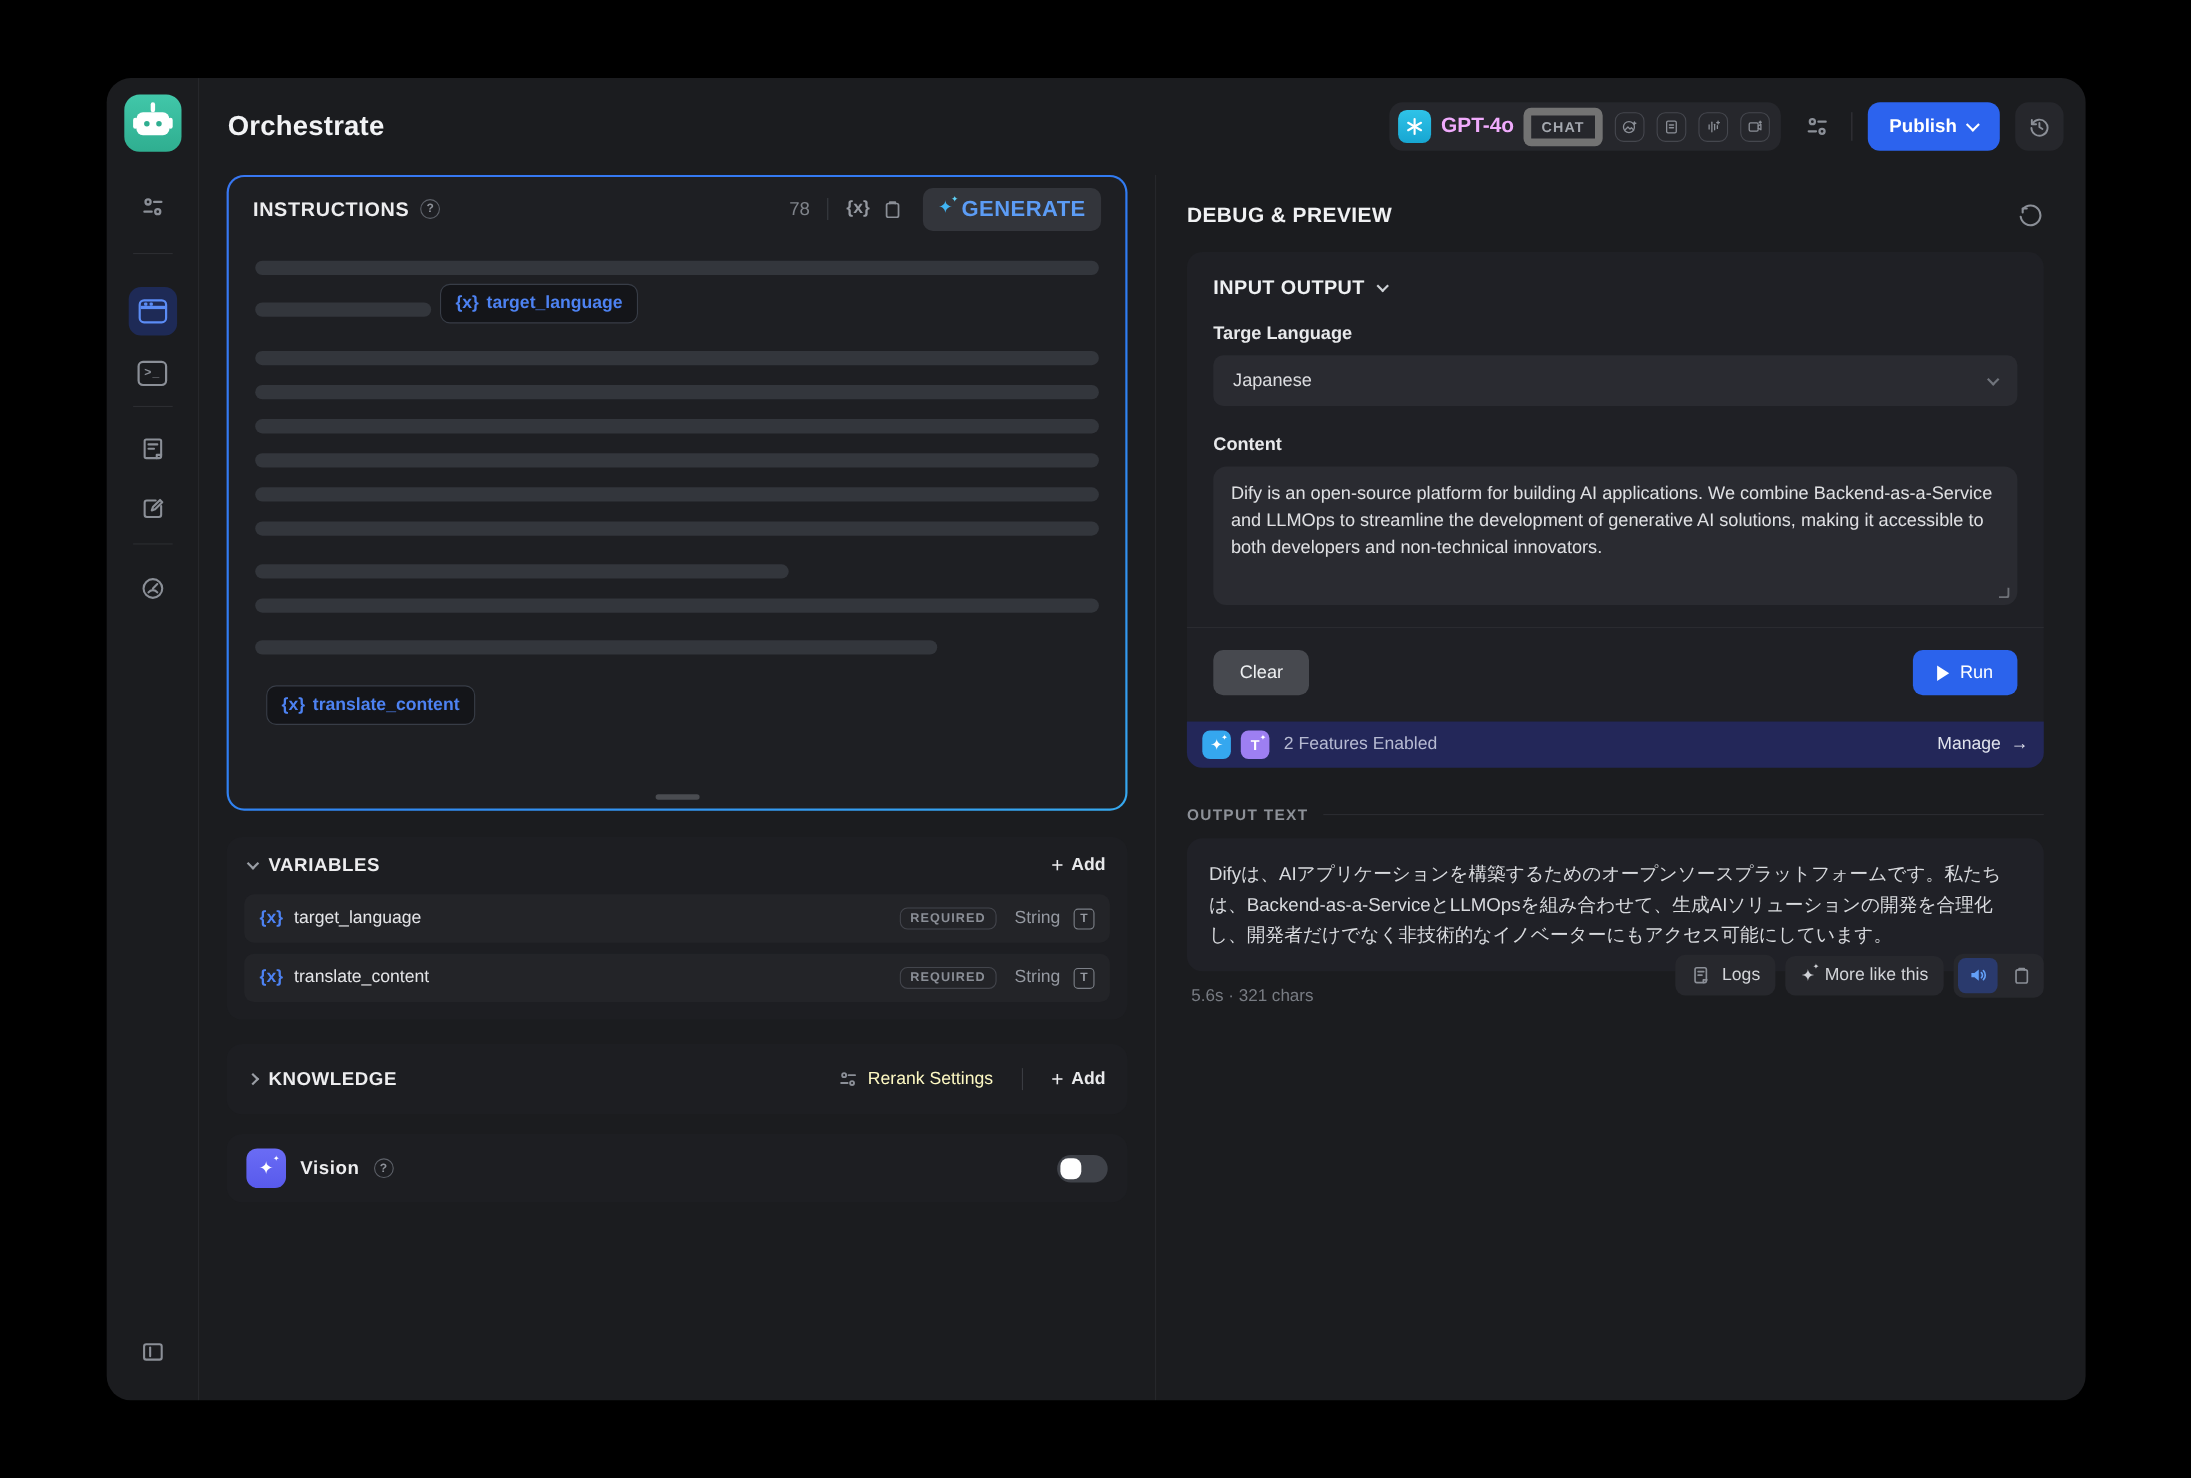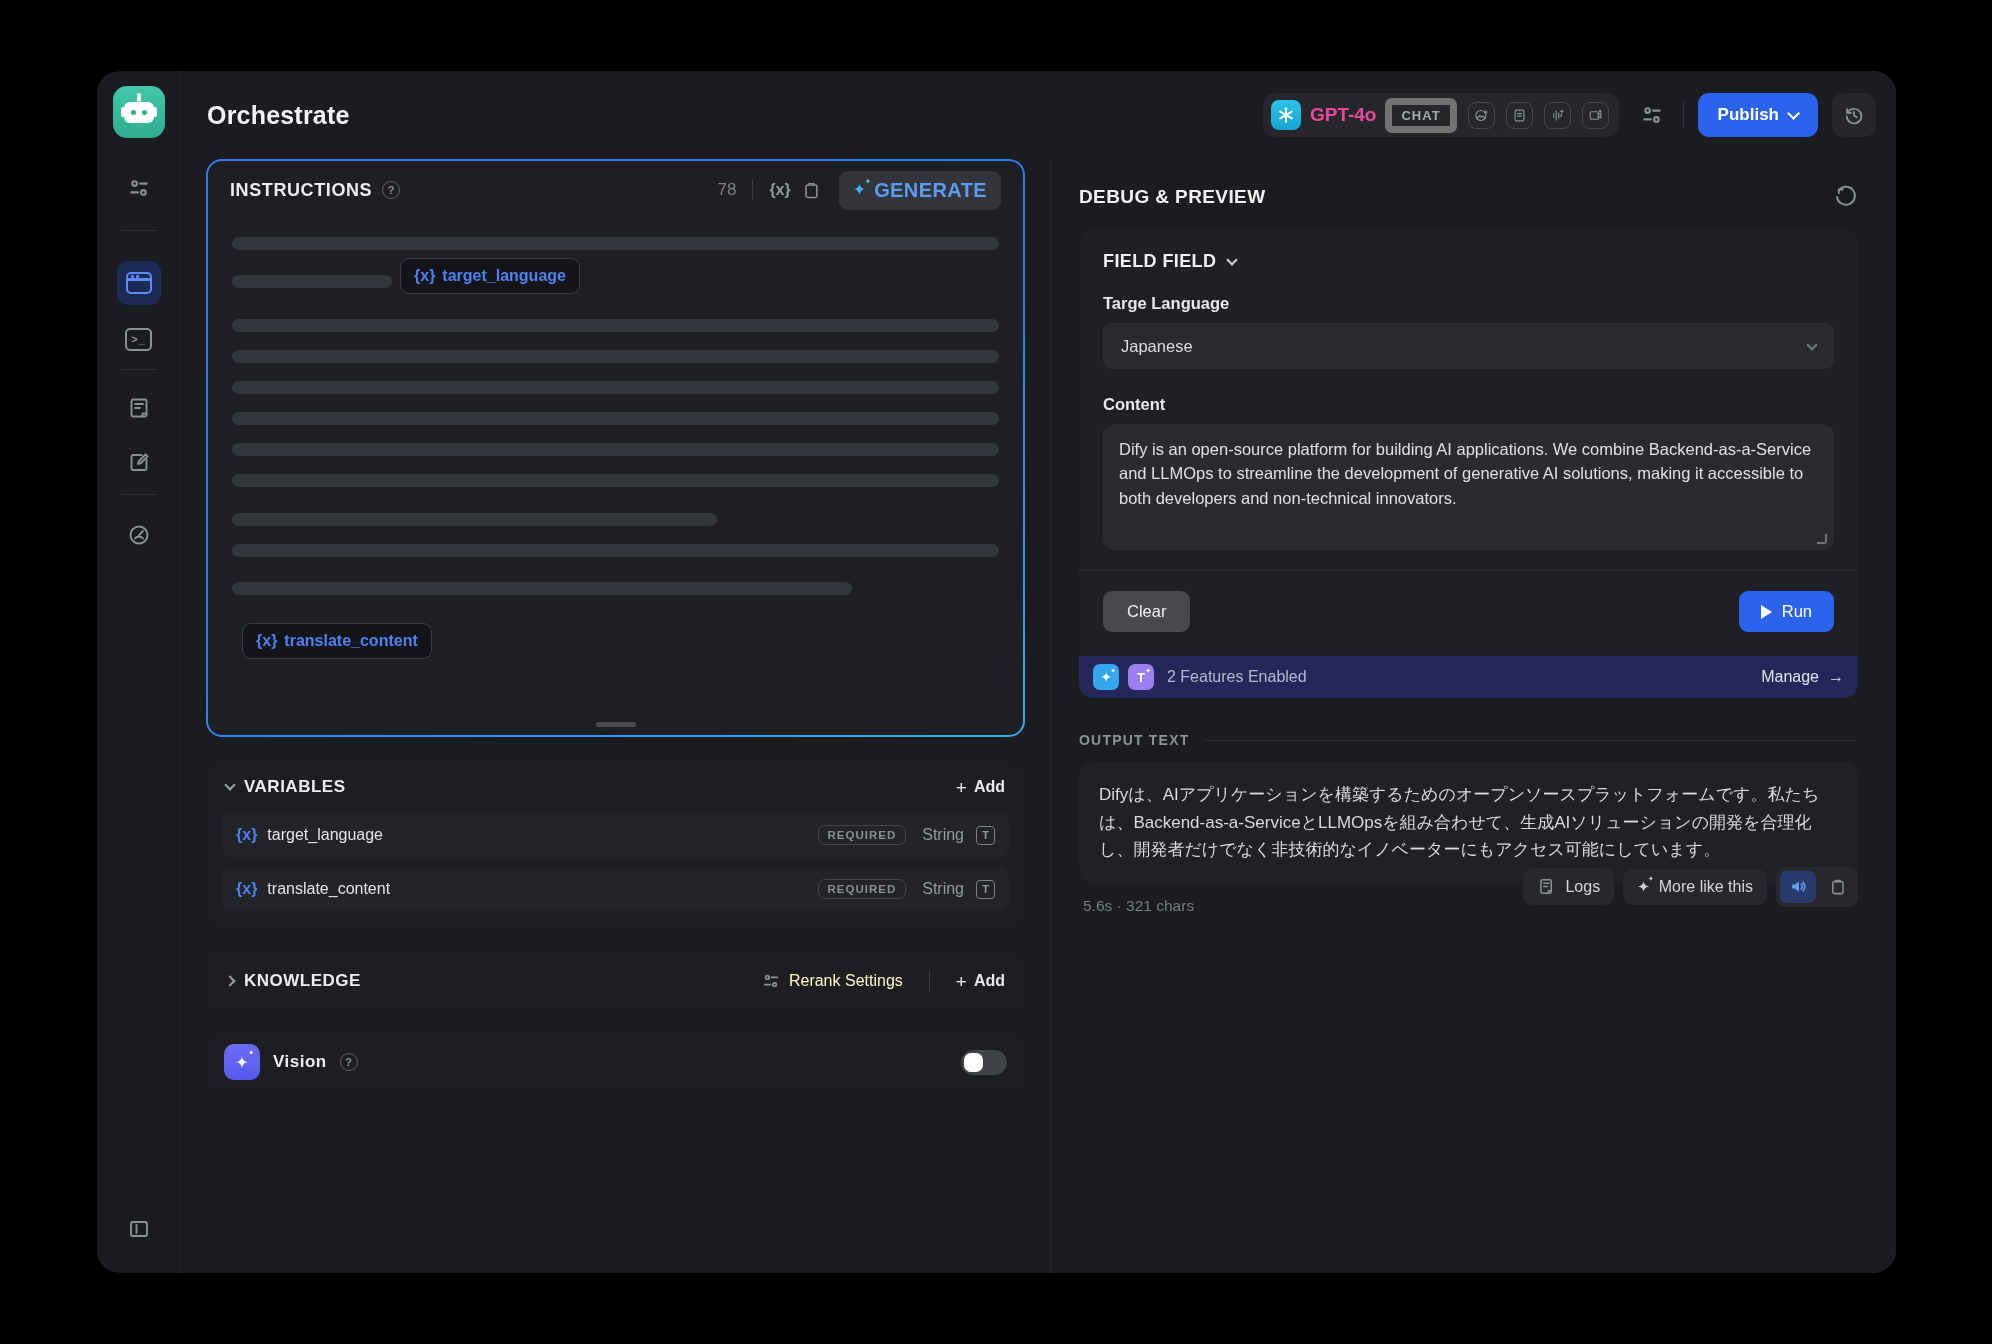--- a/index.html
+++ b/index.html
@@ -41,21 +41,21 @@
   .term-glyph { width:27px; height:23px; border:2.5px solid #8b8f97; border-radius:5px; color:#8b8f97; font-size:11px; font-weight:bold; display:flex; align-items:center; justify-content:center; letter-spacing:1px; }
   .collapse-btn { position:absolute; bottom:24px; left:50%; transform:translateX(-50%); }
   svg.line-ic { fill:none; stroke:#8b8f97; stroke-width:1.9; stroke-linecap:round; stroke-linejoin:round; display:block; }
   
   .main { flex:1; display:flex; flex-direction:column; min-width:0; }
   .main-header { height:88px; flex:none; display:flex; align-items:center; padding:0 20px 0 26px; }
   .page-title { font-size:25px; font-weight:bold; color:#f2f3f5; letter-spacing:.2px; }
   .header-spacer { flex:1; }
   .model-pill { height:44px; background:#26272c; border-radius:12px; display:flex; align-items:center; padding:0 10px 0 8px; gap:9px; cursor:pointer; }
   .openai-badge { width:30px; height:30px; border-radius:8px; background:linear-gradient(180deg,#2fc3e8,#17a6d2); display:flex; align-items:center; justify-content:center; }
-  .model-name { font-size:19px; font-weight:600; color:#ec4899; }
+  .model-name { font-size:19px; font-weight:600; color:#f0abfc; }
   .mode-badge { border:7px solid #737373; border-radius:7px; padding:3px 9px; font-size:13px; letter-spacing:1px; color:#a4a8af; font-weight:600; }
   .cap-ic { width:27px; height:27px; border:1px solid #45474e; border-radius:8px; display:flex; align-items:center; justify-content:center; margin-left:2px; }
   .tool-btn { width:42px; height:42px; border-radius:11px; display:flex; align-items:center; justify-content:center; cursor:pointer; margin-left:12px; }
   .vdiv { width:1px; height:26px; background:#35363b; margin:0 14px 0 10px; }
   .publish-btn { height:44px; background:#2c63ee; border-radius:11px; color:#fff; font-size:17px; font-weight:600; display:flex; align-items:center; gap:10px; padding:0 20px; cursor:pointer; }
   .hist-btn { width:44px; height:44px; background:#26272c; border-radius:12px; display:flex; align-items:center; justify-content:center; margin-left:14px; cursor:pointer; }
   .chev { width:9px; height:9px; border-right:2.2px solid currentColor; border-bottom:2.2px solid currentColor; transform:rotate(45deg); display:inline-block; }
   .chev.up-offset { margin-top:-4px; }
   
   .content { flex:1; display:flex; min-height:0; }
@@ -403,21 +403,21 @@
           <span style="cursor:pointer;">
             <svg class="line-ic" width="24" height="24" viewBox="0 0 24 24" stroke="#9ca0a6">
                 <path d="M8.5 4.5H4.8v3.7"></path>
                 <path d="M5 5a9 9 0 1 1-2 7"></path>
               </svg>
           </span>
         </div>
 
         <div class="debug-card">
           <div class="if-title-row">
-            <span class="if-title">FIELD FIELD</span>
+            <span class="if-title">INPUT OUTPUT</span>
             <span class="chev up-offset" style="color:#cfd2d7; width:8px; height:8px;"></span>
           </div>
 
           <div class="field-label">Targe Language</div>
           <div class="select">
             <span class="select-value">Japanese</span>
             <span class="chev"></span>
           </div>
 
           <div class="field-label" style="margin-top:26px;">Content</div>

